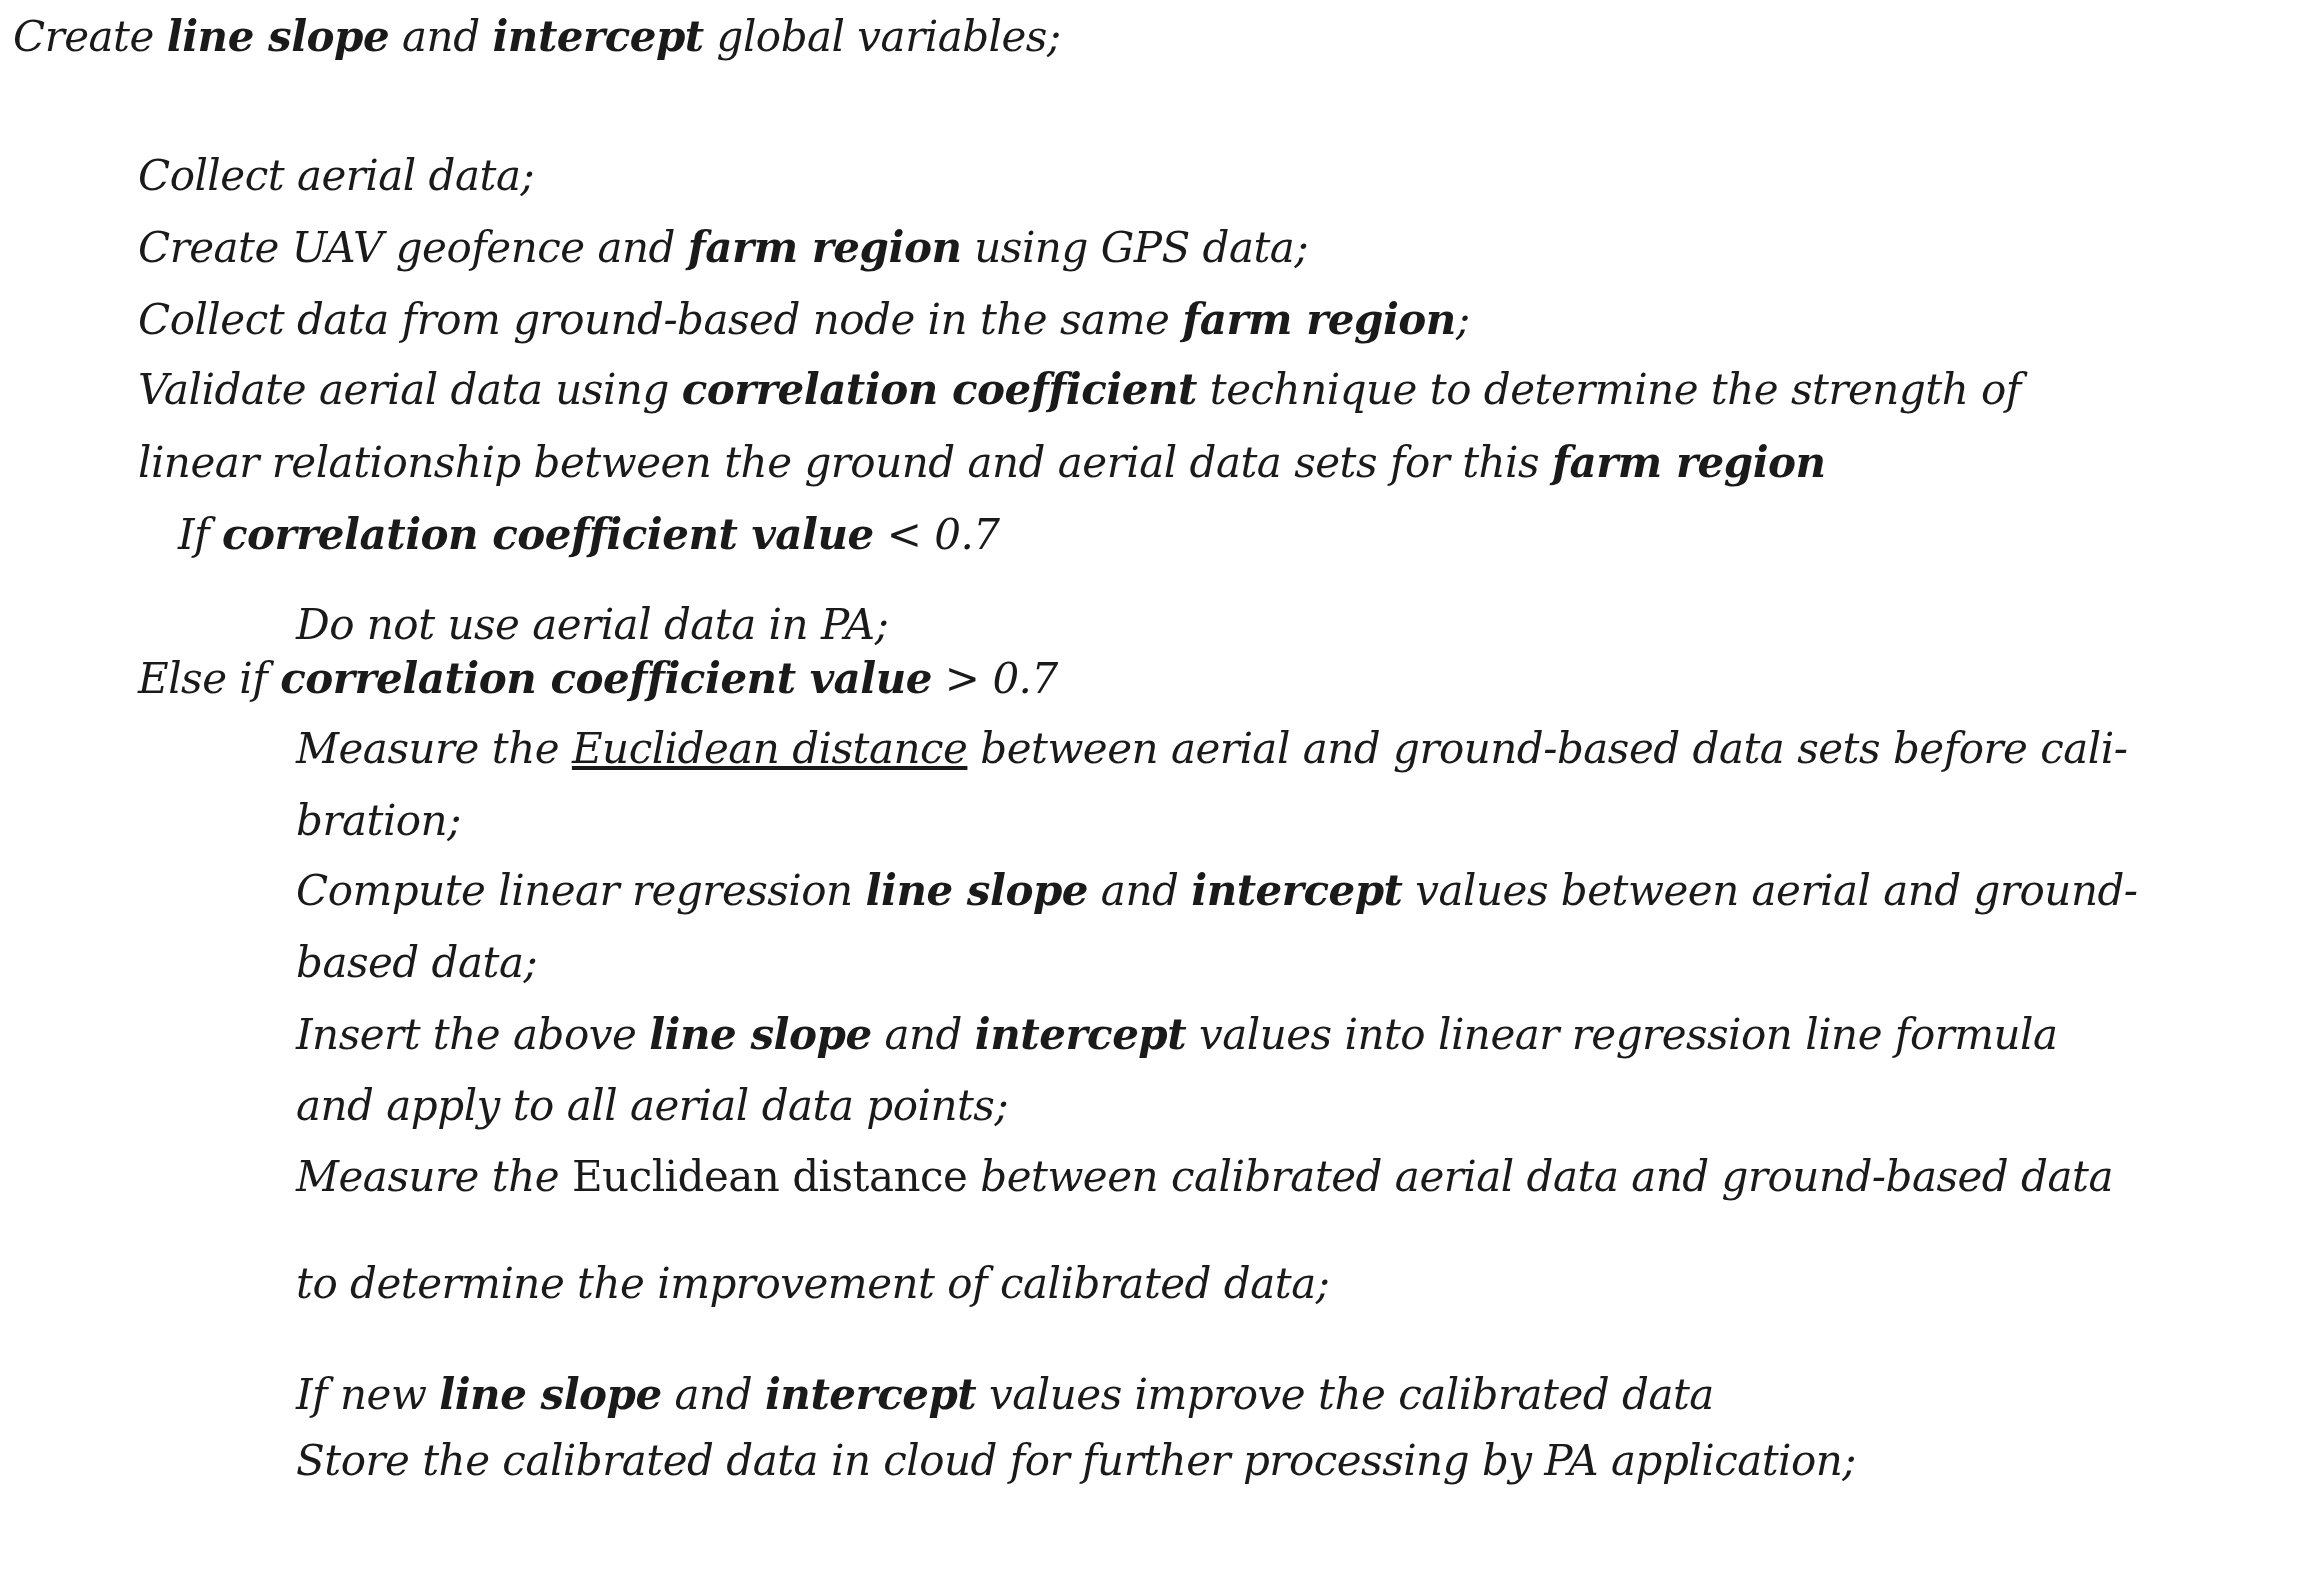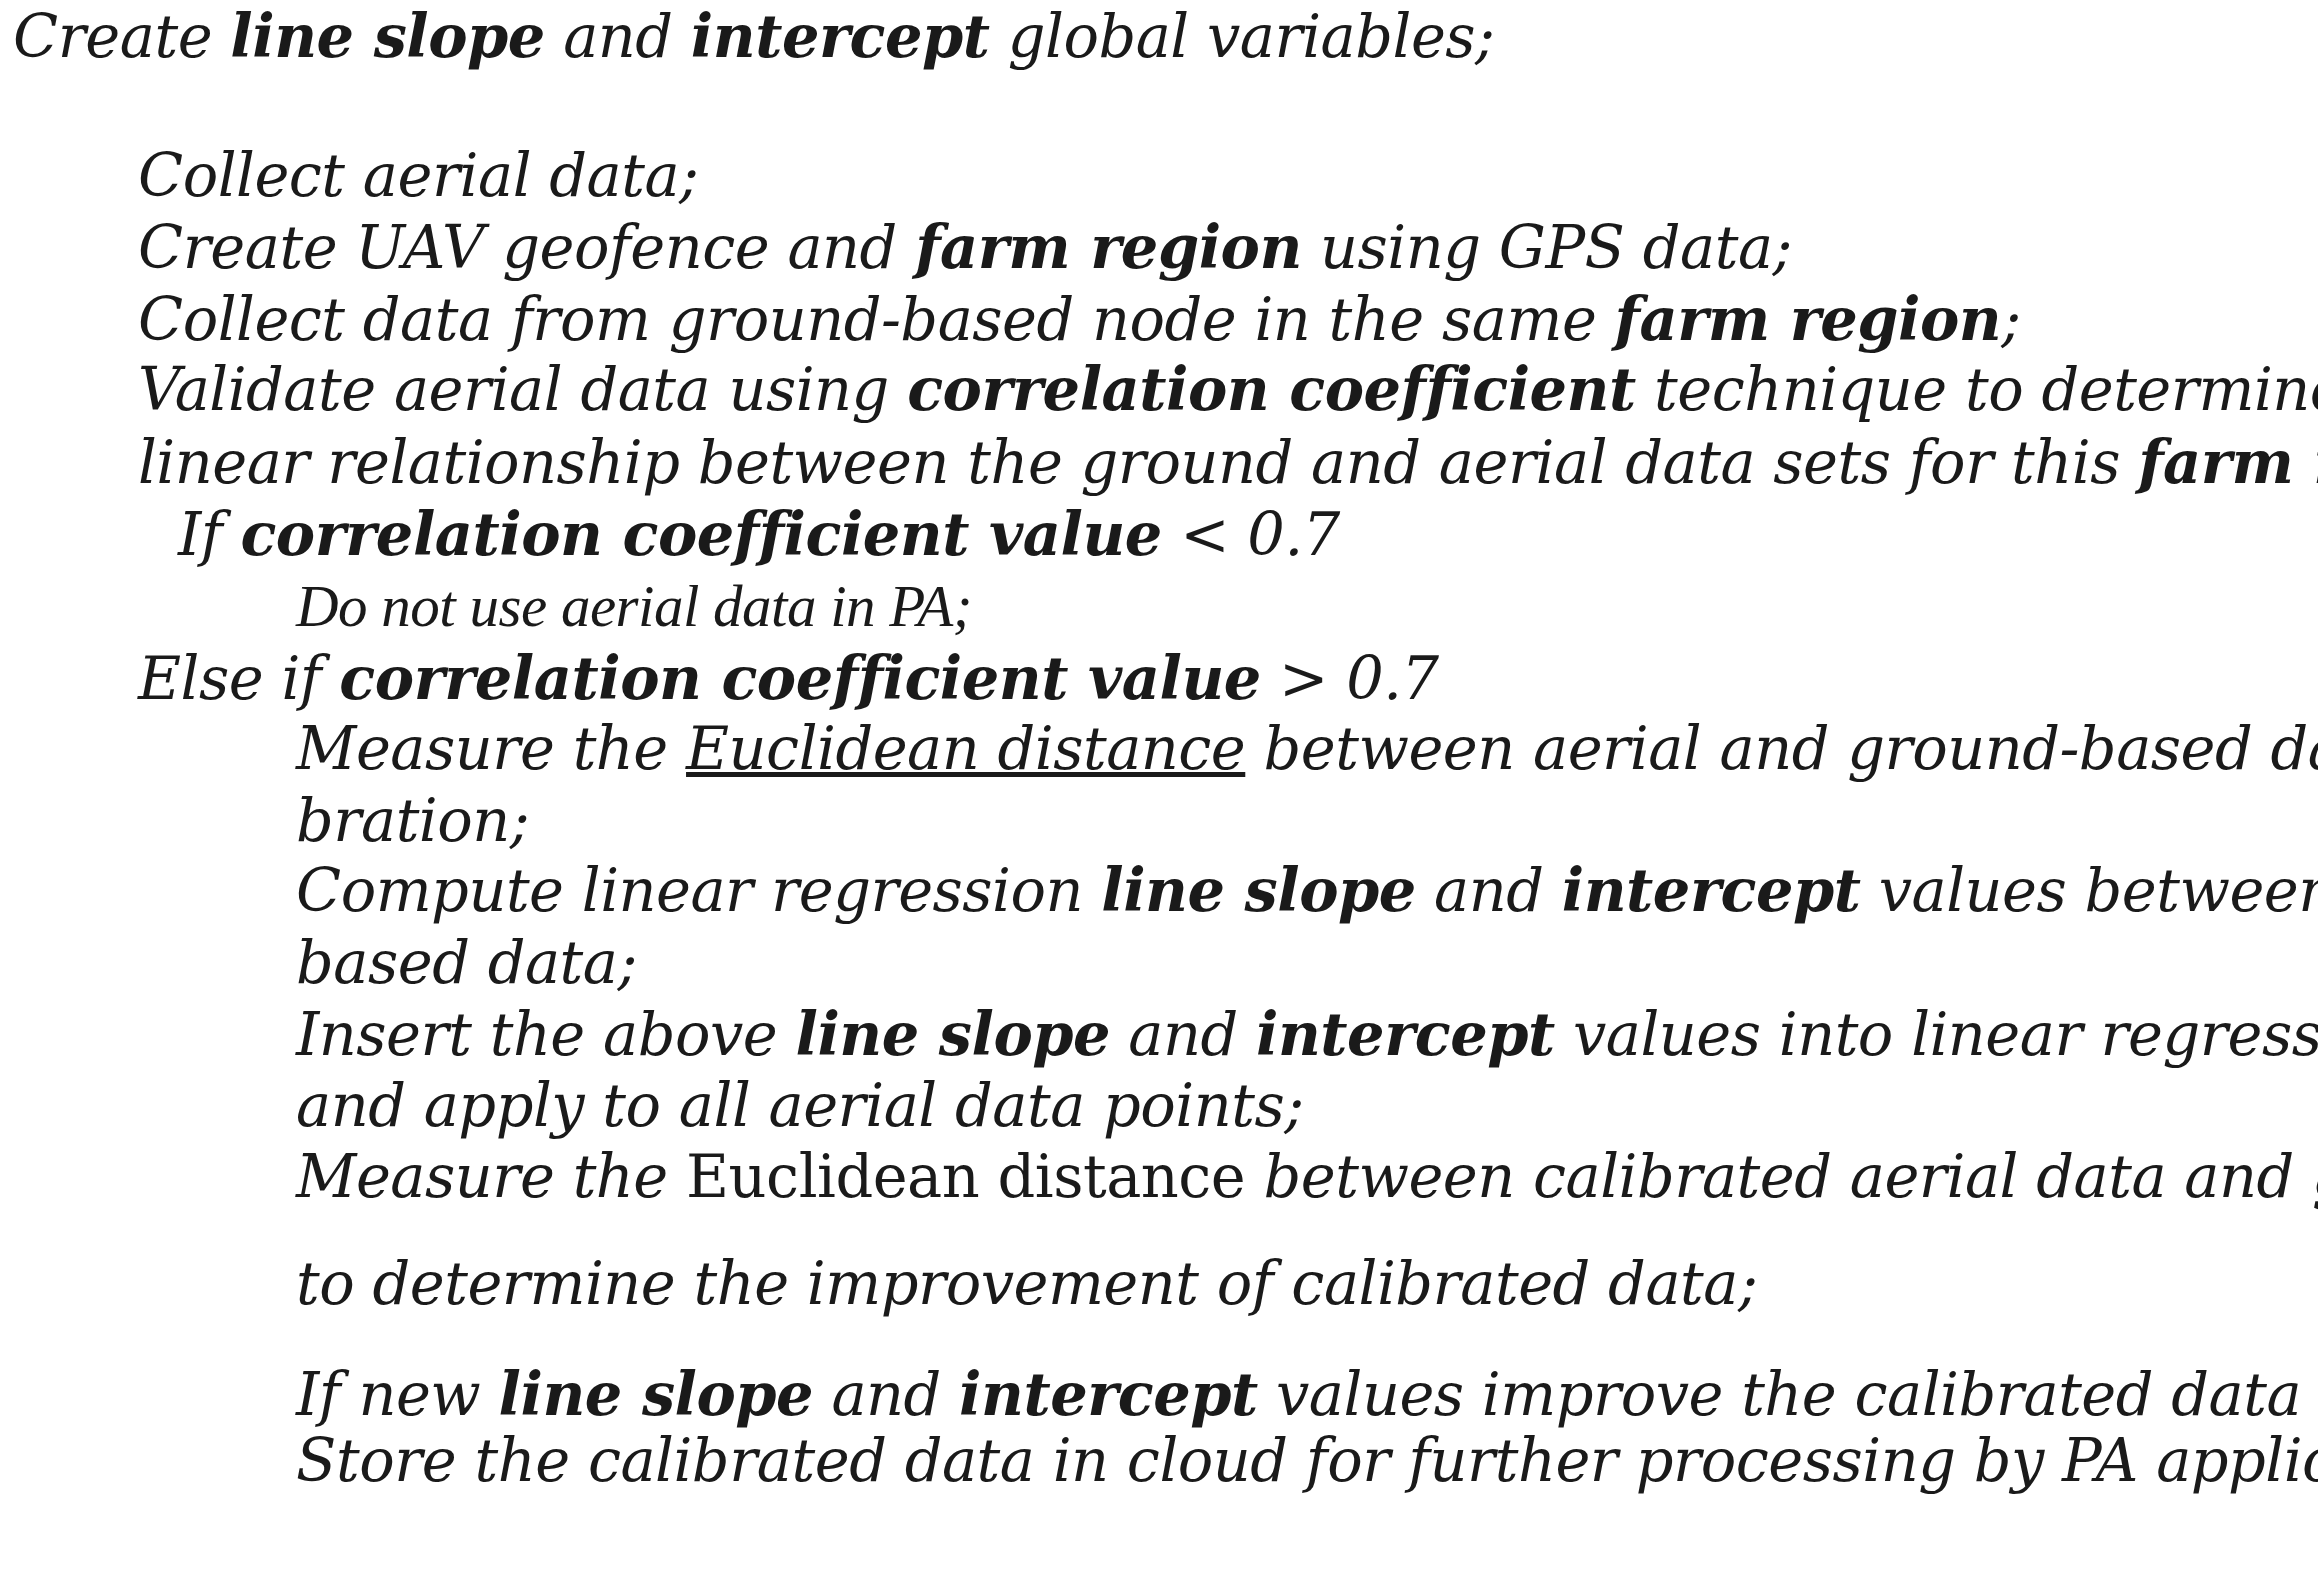--- a/index.html
+++ b/index.html
@@ -1,38 +1,38 @@
 <!DOCTYPE html>
 <html style="font-size:7.4px"><head>
   <meta charset="utf-8">
   <style>
     html, body { margin:0; padding:0; background:#ffffff; }
     body { width:2332px; height:1582px; overflow:hidden; }
     .doc { position:relative; width:2332px; height:1582px; font-family:"DejaVu Serif","Liberation Serif",serif; font-style:italic; color:#1a1a1a; }
-    .line { position:absolute; left:0; font-size:59px; line-height:74px; white-space:nowrap; letter-spacing:-0.5px; }
+    .line { position:absolute; left:0; font-size:42px; line-height:74px; white-space:nowrap; letter-spacing:-0.5px; }
     .b { font-weight:bold; }
     .u { text-decoration:underline; }
     .roman { font-style:normal; }
     .l0 { left:13px; }
     .l1 { left:138px; }
     .l2 { left:296px; }
     .l3 { left:450px; }
   </style>
 </head>
 <body>
 
 <div class="doc" id="doc">
     <div class="line l0" style="top: 0px;"><span>Create </span><span class="b">line slope</span><span> and </span><span class="b">intercept</span><span> global variables;</span></div>
     <div class="line l1" style="top: 139px;"><span>Collect aerial data;</span></div>
     <div class="line l1" style="top: 211px;"><span>Create UAV geofence and </span><span class="b">farm region</span><span> using GPS data;</span></div>
     <div class="line l1" style="top: 283px;"><span>Collect data from ground-based node in the same </span><span class="b">farm region</span><span>;</span></div>
     <div class="line l1" style="top: 353px;"><span>Validate aerial data using </span><span class="b">correlation coefficient</span><span> technique to determine the strength of</span></div>
     <div class="line l1" style="top: 426px;"><span>linear relationship between the ground and aerial data sets for this </span><span class="b">farm region</span></div>
     <div class="line l1" style="top: 498px; margin-left: 40px;"><span>If </span><span class="b">correlation coefficient value</span><span> &lt; 0.7</span></div>
-    <div class="line l2" style="top: 569px; font-family: Liberation Serif, serif;"><span>Do not use aerial data in PA;</span></div>
+    <div class="line l2" style="top: 588px;"><span>Do not use aerial data in PA;</span></div>
     <div class="line l1" style="top: 642px;"><span>Else if </span><span class="b">correlation coefficient value</span><span> &gt; 0.7</span></div>
     <div class="line l2" style="top: 712px;"><span>Measure the </span><span class="u">Euclidean distance</span><span> between aerial and ground-based data sets before cali-</span></div>
     <div class="line l2" style="top: 784px;"><span>bration;</span></div>
     <div class="line l2" style="top: 854px;"><span>Compute linear regression </span><span class="b">line slope</span><span> and </span><span class="b">intercept</span><span> values between aerial and ground-</span></div>
     <div class="line l2" style="top: 926px;"><span>based data;</span></div>
     <div class="line l2" style="top: 998px;"><span>Insert the above </span><span class="b">line slope</span><span> and </span><span class="b">intercept</span><span> values into linear regression line formula</span></div>
     <div class="line l2" style="top: 1069px;"><span>and apply to all aerial data points;</span></div>
     <div class="line l2" style="top: 1140px;"><span>Measure the </span><span class="roman">Euclidean distance</span><span> between calibrated aerial data and ground-based data</span></div>
     <div class="line l2" style="top: 1211px; margin-top: 36px;"><span>to determine the improvement of calibrated data;</span></div>
     <div class="line l2" style="top: 1358px;"><span>If new </span><span class="b">line slope</span><span> and </span><span class="b">intercept</span><span> values improve the calibrated data</span></div>

